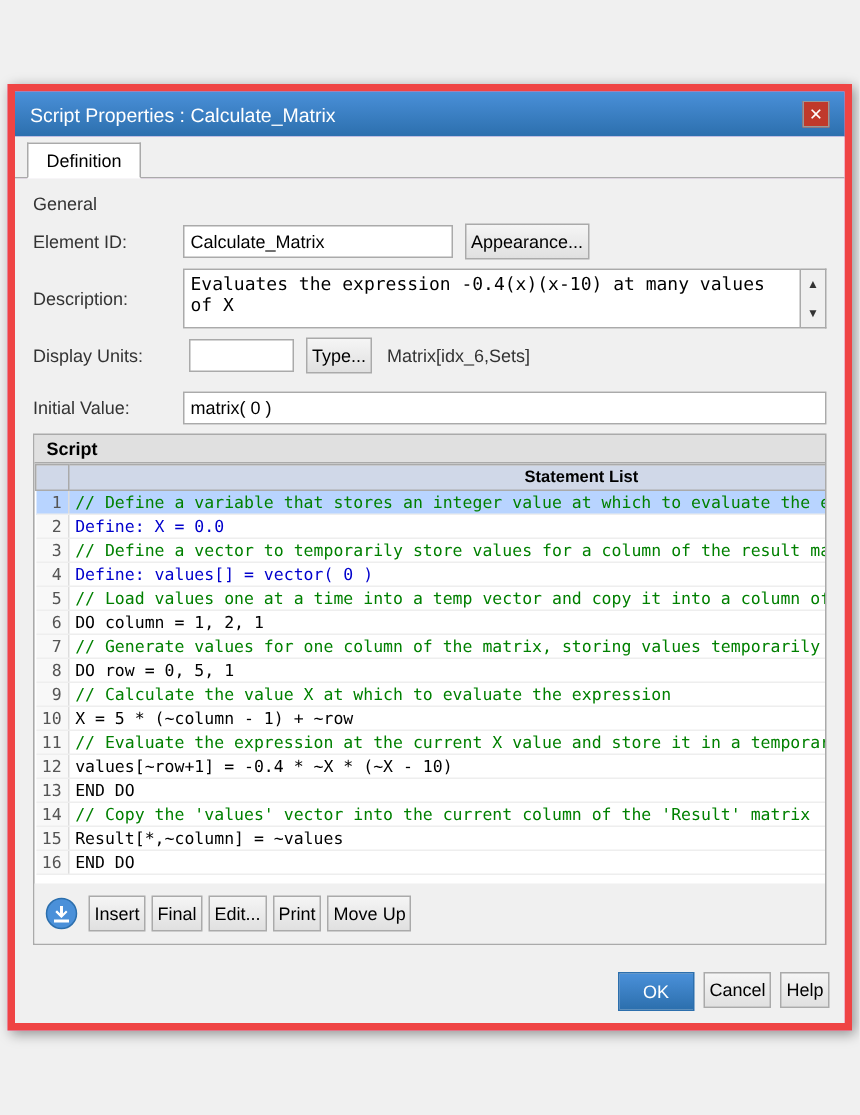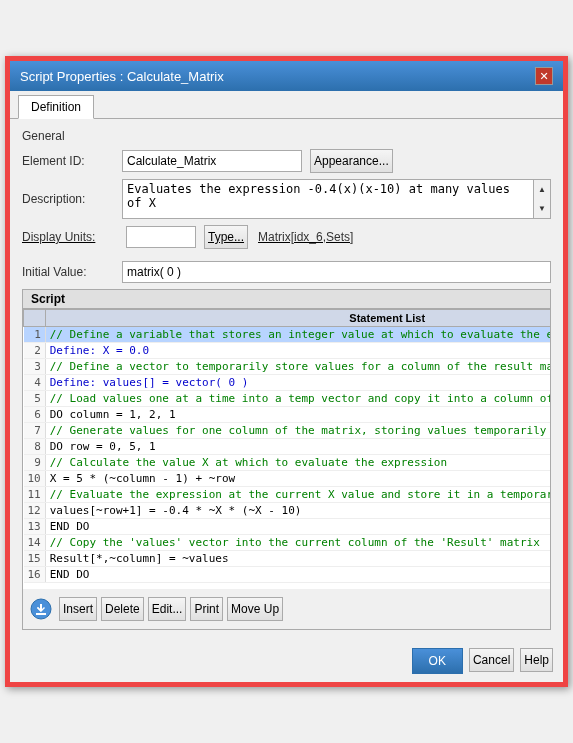--- a/index.html
+++ b/index.html
@@ -139,21 +139,20 @@
       font-size: 8px;
       color: #333;
       border: none;
       background: transparent;
     }
     .display-units-row {
       display: flex;
       align-items: center;
       margin-bottom: 12px;
       gap: 4px;
-      text-decoration: underline;
     }
     .type-input {
       width: 70px;
       height: 22px;
       border: 1px solid #aaa;
       background: white;
       padding: 2px 4px;
       font-size: 12px;
     }
     .units-display {
@@ -384,21 +383,21 @@
       <div class="script-buttons">
         <button class="icon-btn">
           <svg width="22" height="22" viewBox="0 0 22 22">
             <circle cx="11" cy="11" r="10" fill="#4a90d9" stroke="#2c6fad" stroke-width="1"></circle>
             <polygon points="11,6 11,14 7,10 8,9 10,11 10,6" fill="white"></polygon>
             <polygon points="11,14 15,10 14,9 12,11 12,6 10,6 10,11 8,9 7,10" fill="white"></polygon>
             <rect x="6" y="15" width="10" height="2" fill="white"></rect>
           </svg>
         </button>
         <button class="btn">Insert</button>
-        <button class="btn">Delete</button>
+        <button class="btn">Final</button>
         <button class="btn">Edit...</button>
         <button class="btn">Print</button>
         <button class="btn">Move Up</button>
       </div>
     </div>
 
   </div>
 
   <div class="bottom-buttons">
     <button class="btn btn-blue">OK</button>

